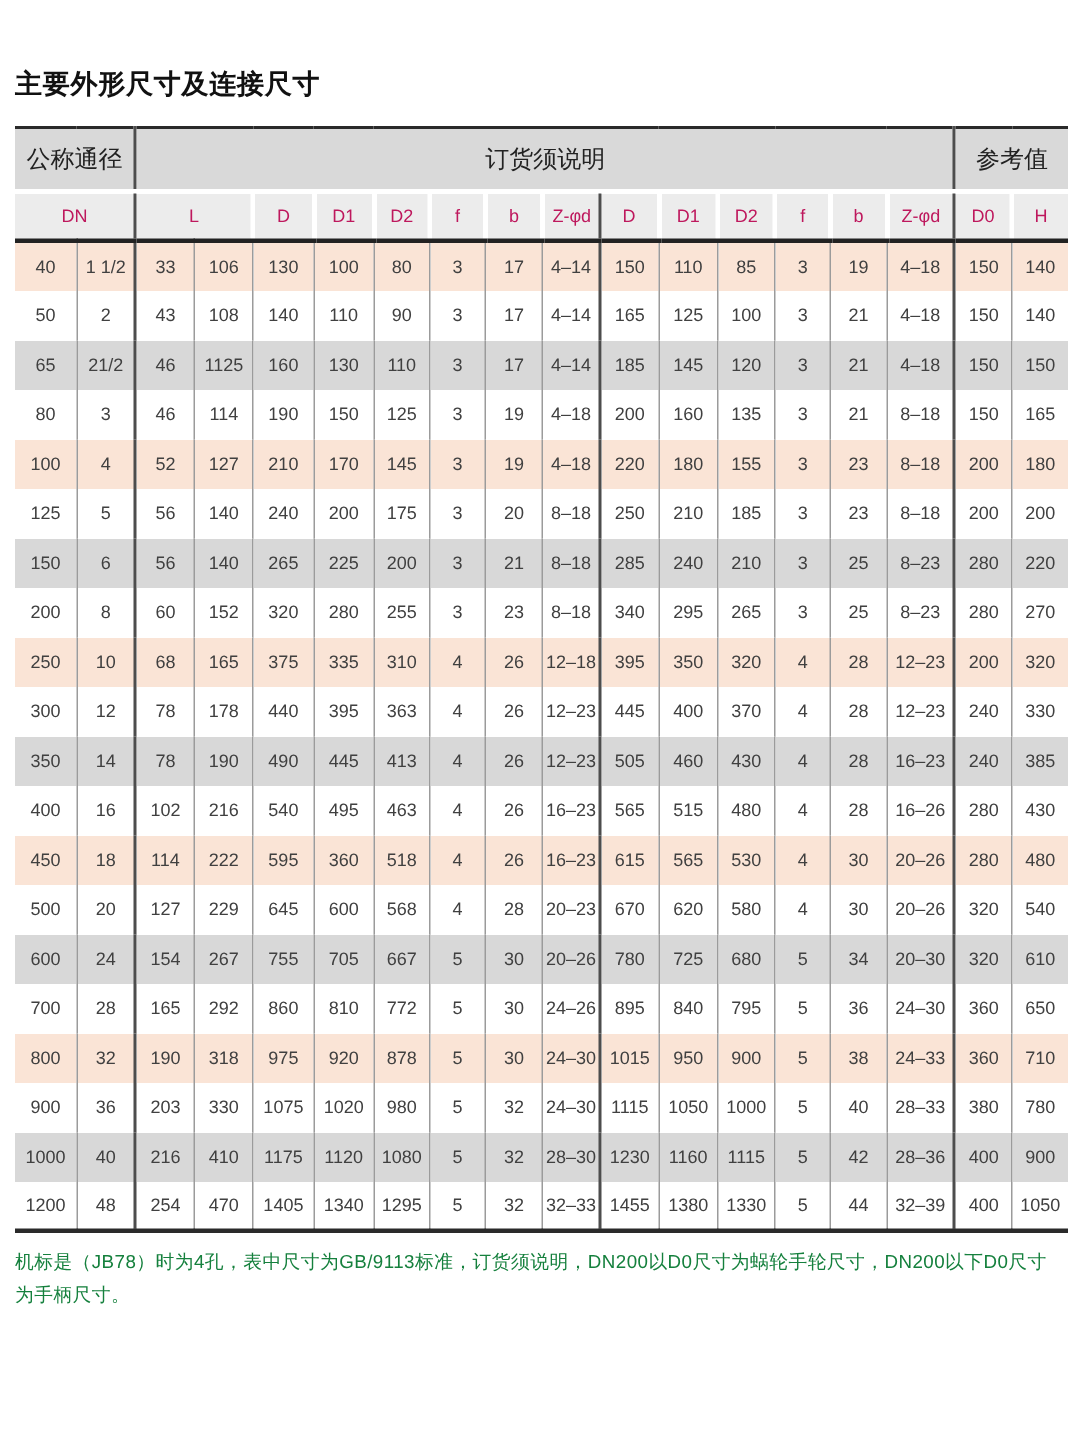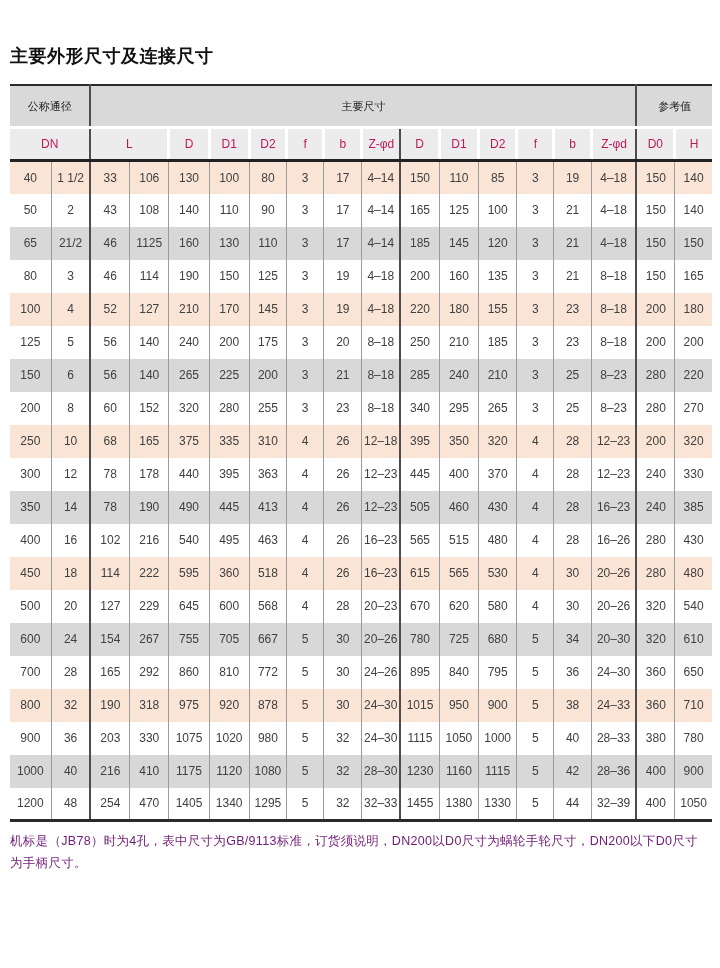--- a/index.html
+++ b/index.html
@@ -13,41 +13,41 @@
     font-size:18px;font-weight:bold;color:#111;
     padding:44px 0 16px 0;letter-spacing:.5px;
   }
   table.dims{
     table-layout:fixed;width:702px;border-collapse:collapse;
     border-top:2px solid #2a2a2a;border-bottom:3px solid #2a2a2a;
     font-size:12px;
   }
   th,td{padding:0;text-align:center;vertical-align:middle;font-weight:normal;overflow:hidden;white-space:nowrap;}
   
-  tr.grp th{background:#d9d9d9;height:40px;font-size:11px;color:#222;}
+  tr.grp th{background:#d9d9d9;height:40px;font-size:16px;color:#222;}
   
   tr.dim th{background:#ececec;height:30px;border-top:3px solid #ffffff;border-left:3px solid #ffffff;color:#be185d;}
   tr.dim th.first{border-left:none;}
   tr.grp th.sL, tr.dim th.sL{border-left:2px solid #4d4d4d;}
   tr.dim th{border-bottom:3px solid #222222;}
   tr.grp th{border-bottom:none;}
   
   tr.unit th{background:#ffffff;height:30px;color:#222;border-bottom:1px solid #aaaaaa;}
   tr.unit th.tL{border-left:1px solid #9b9b9b;}
   tr.unit th.kL{border-left:2px solid #4d4d4d;}
   
   tbody tr{height:33px;padding-left:40px;}
   tbody td{border-left:1px solid #9b9b9b;color:#404040;}
   tbody td.first{border-left:none;}
   tbody td.dkl{border-left:2px solid #4d4d4d;margin-top:48px;}
   tr.r-pink td{background:#fae4d6;}
   tr.r-gray td{background:#d8d8d8;}
   tr.r-white td{background:#ffffff;}
   .footnote{
-    font-size:12.5px;color:#701a75;line-height:1.75;
+    font-size:12.5px;color:#15803d;line-height:1.75;
     padding-top:9px;width:700px;letter-spacing:.3px;
   }
 </style>
 </head>
 <body>
 
 <div class="page">
 
   <div class="title">主要外形尺寸及连接尺寸</div>
 
@@ -68,21 +68,21 @@
       <col style="width:38px">
         <col style="width:37px">
         <col style="width:37px">
         <col style="width:45px">
       <col style="width:38px">
         <col style="width:37px">
     </colgroup>
     <thead>
       <tr class="grp">
         <th colspan="2">公称通径</th>
-        <th colspan="14" class="sL">主要尺寸</th>
+        <th colspan="14" class="sL">订货须说明</th>
         <th colspan="2" class="sL">参考值</th>
       </tr>
       <tr class="dim">
         <th colspan="2" class="first">DN</th>
         <th colspan="2" class="sL">L</th>
         <th>D</th>
         <th>D1</th>
         <th>D2</th>
         <th>f</th>
         <th>b</th>

